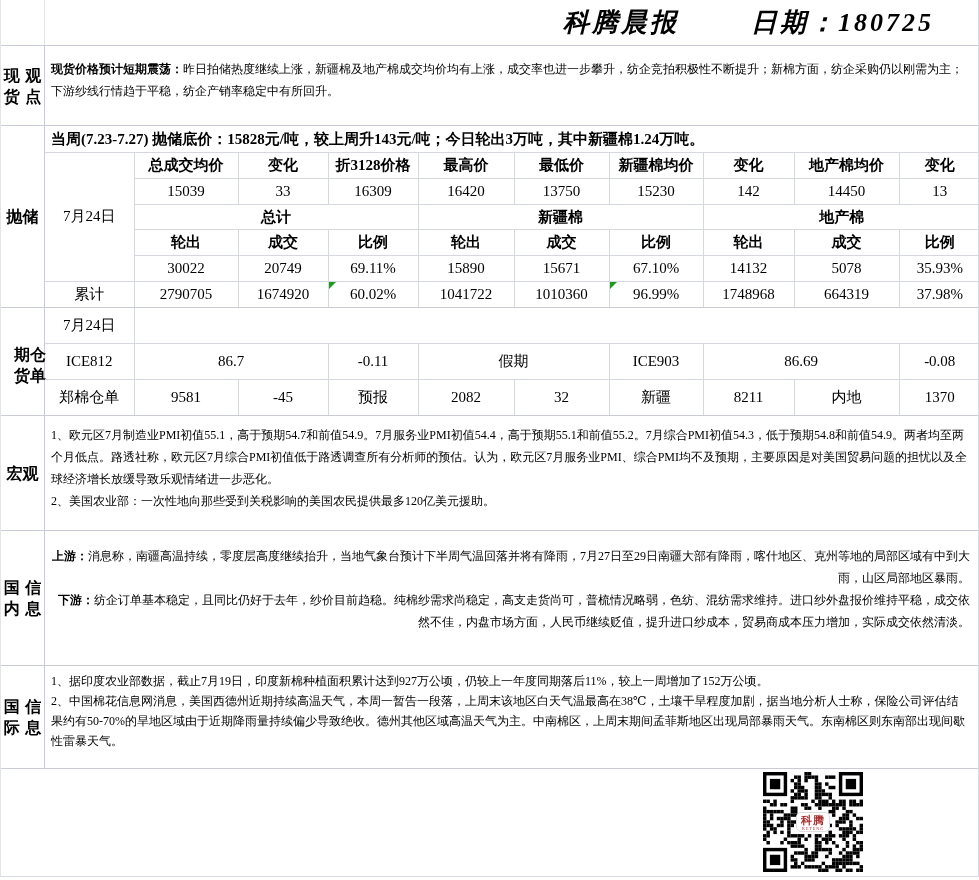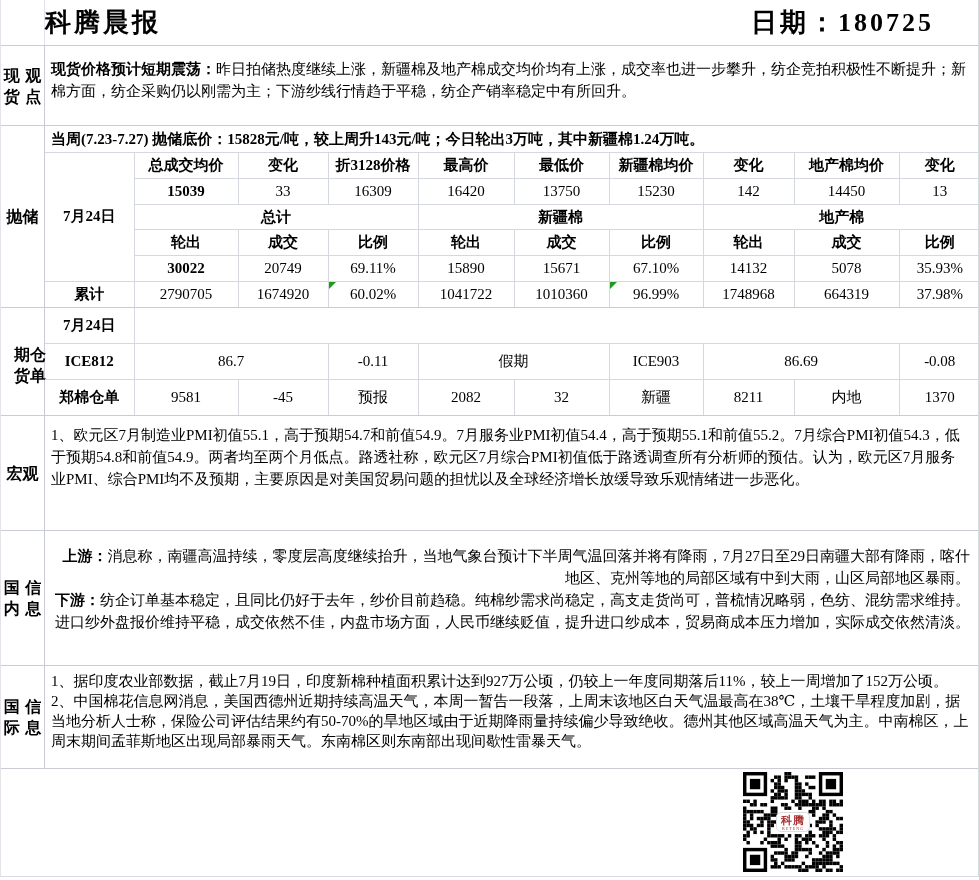--- a/index.html
+++ b/index.html
@@ -12,49 +12,49 @@
   .sec { display:flex; border-top:1px solid #c9ccd6; }
   .sec-label { flex:0 0 44px; width:44px; border-right:1px solid #c9ccd6;
                display:flex; align-items:center; justify-content:center;
                font-weight:bold; font-size:16px; line-height:21px; text-align:center; }
   .sec-label.spread { justify-content:space-around; padding:12px 0 6px 13px; }
   .sec-body { flex:1 1 auto; min-width:0; }
 
   
   .title-row { height:45px; display:flex; }
   .title-pad { flex:0 0 44px; border-right:1px solid #e2e4ec; }
-  .title-main { flex:1; display:flex; align-items:center; justify-content:space-between; gap:72px;
-                font-size:26px; font-weight:bold; letter-spacing:3px; padding-right:44px; }
+  .title-main { flex:1; display:flex; align-items:center; justify-content:flex-end; gap:72px;
+                font-size:26px; font-weight:bold; letter-spacing:3px; padding-right:44px;font-style:italic; }
 
   
-  .textblock { font-size:15px; line-height:22px; padding:8px 8px 0 6px; }
+  .textblock { font-size:12px; line-height:22px; padding:8px 8px 0 6px; }
   .textblock b { font-weight:bold; }
   .spot-body { padding-top:12px; }
   .dom-body  { padding-top:14px;text-align:right; }
 
   
   .week-note { height:27px; line-height:26px; font-weight:bold; font-size:15px;
                padding-left:6px; border-bottom:1px solid #d6d8e0; white-space:nowrap; overflow:hidden; }
   table.grid { border-collapse:collapse; table-layout:fixed; width:935px; font-size:15px; }
   table.grid td { border:1px solid #d6d8e0; text-align:center; padding:0 2px; height:25px;
                   overflow:hidden; white-space:nowrap; }
-  table.grid tr td:first-child { border-left:none;font-weight:bold; }
+  table.grid tr td:first-child { border-left:none; }
   table.grid tr td:last-child { border-right:none; }
   table.grid tr:first-child td { border-top:none; }
   table.grid tr:last-child td { border-bottom:none; }
   table.fut td { height:26px; }
   td.hd { font-weight:bold;margin-left:48px; }
   td.ar { text-align:right; padding-right:3px; }
   td.flag { position:relative; }
   td.flag::before { content:""; position:absolute; top:0; left:0; width:0; height:0;
                     border-top:7px solid #1d9b1d; border-right:7px solid transparent; }
 
   
   .qr-row { height:109px; position:relative; border-top:1px solid #c9ccd6; }
-  .qr-box { position:absolute; left:742px; top:3px; width:100px; height:100px;font-family:Liberation Serif, serif; }
+  .qr-box { position:absolute; left:762px; top:3px; width:100px; height:100px;font-family:Liberation Serif, serif; }
   .qr-box svg { width:100px; height:100px; display:block; }
   .qr-logo { position:absolute; left:50%; top:50%; transform:translate(-50%,-50%);
              background:#fff; border:1px solid #ddd; border-radius:5px; padding:1px 4px 0 4px; text-align:center; }
   .qr-logo-text { color:#a83232; font-weight:bold; font-size:11px; line-height:12px; letter-spacing:1px; }
   .qr-logo-sub  { color:#a83232; font-size:4px; line-height:5px; letter-spacing:1px; }
 </style>
 </head>
 <body>
 
 <div class="sheet">
@@ -211,20 +211,21 @@
         </table>
     </div>
   </div>
 
   <div class="sec" style="height:115px">
     <div class="sec-label">
       <span>宏观</span>
     </div>
     <div class="sec-body textblock">
       <div>1、欧元区7月制造业PMI初值55.1，高于预期54.7和前值54.9。7月服务业PMI初值54.4，高于预期55.1和前值55.2。7月综合PMI初值54.3，低于预期54.8和前值54.9。两者均至两个月低点。路透社称，欧元区7月综合PMI初值低于路透调查所有分析师的预估。认为，欧元区7月服务业PMI、综合PMI均不及预期，主要原因是对美国贸易问题的担忧以及全球经济增长放缓导致乐观情绪进一步恶化。</div>
+      <div>2、美国农业部：一次性地向那些受到关税影响的美国农民提供最多120亿美元援助。</div>
     </div>
   </div>
 
   <div class="sec" style="height:135px">
     <div class="sec-label">
       <span>国内</span>
       <span>信息</span>
     </div>
     <div class="sec-body textblock dom-body">
       <div><b>上游：</b><span>消息称，南疆高温持续，零度层高度继续抬升，当地气象台预计下半周气温回落并将有降雨，7月27日至29日南疆大部有降雨，喀什地区、克州等地的局部区域有中到大雨，山区局部地区暴雨。</span></div>

